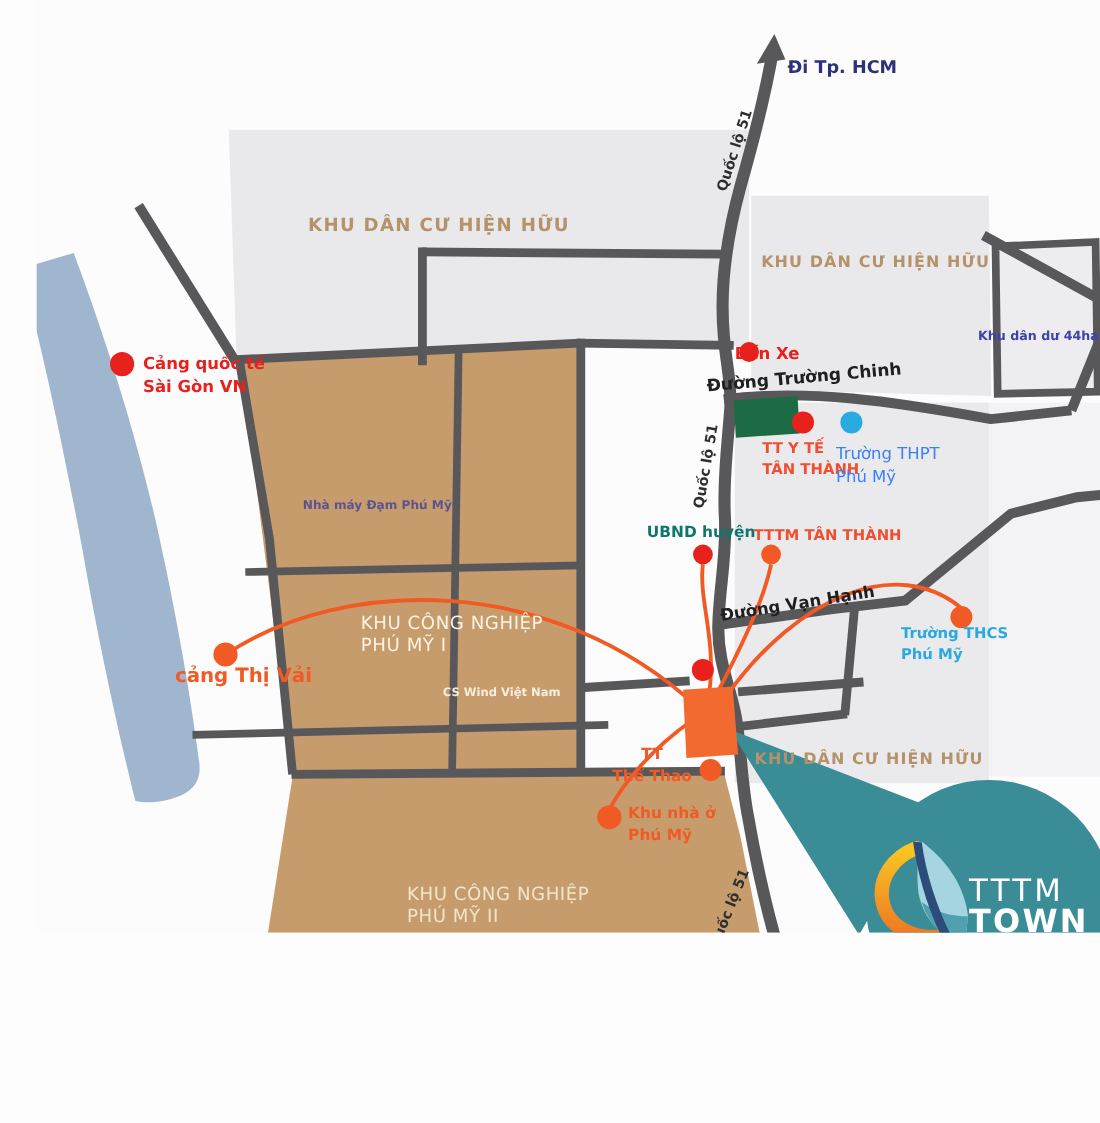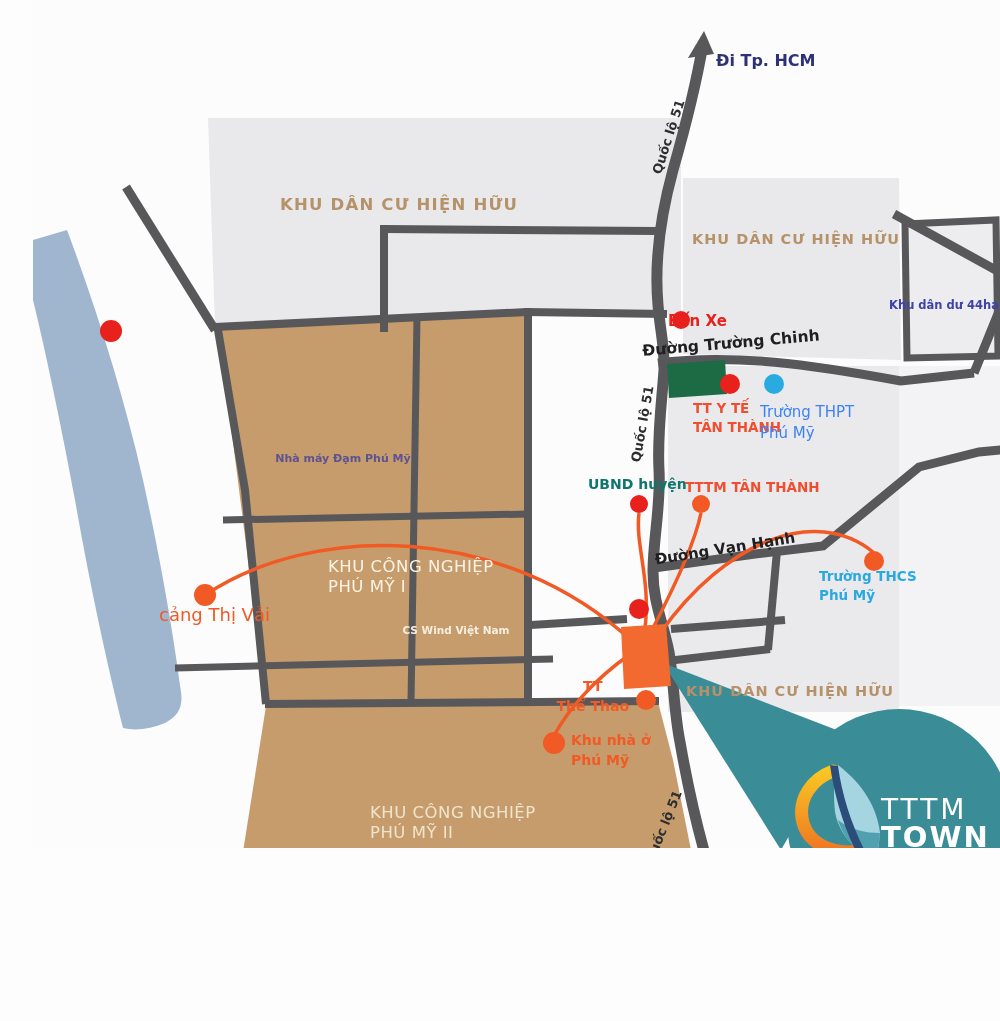--- a/index.html
+++ b/index.html
@@ -104,38 +104,40 @@
       <div class="map-label" style="font-size: 14.5px; color: rgb(181, 146, 105); font-weight: 700; line-height: 1.4; letter-spacing: 1px; left: 763px; top: 239px; text-align: center; transform: translate(-50%, -50%);">KHU DÂN CƯ HIỆN HỮU</div>
       <div class="map-label" style="font-size: 14.5px; color: rgb(181, 146, 105); font-weight: 700; line-height: 1.4; letter-spacing: 1px; left: 757px; top: 691px; text-align: center; transform: translate(-50%, -50%);">KHU DÂN CƯ HIỆN HỮU</div>
       <div class="map-label" style="font-size: 11.5px; color: rgb(61, 67, 168); font-weight: 700; line-height: 1.4; left: 911px; top: 305px; text-align: center; transform: translate(-50%, -50%);">Khu dân dư 44ha</div>
       <div class="map-label" style="font-size: 16.5px; color: rgb(251, 243, 227); font-weight: 400; line-height: 1.2; letter-spacing: 0.5px; left: 295px; top: 557px; text-align: left;">KHU CÔNG NGHIỆP
 PHÚ MỸ I</div>
       <div class="map-label" style="font-size: 16.5px; color: rgb(239, 229, 204); font-weight: 400; line-height: 1.2; letter-spacing: 0.5px; left: 337px; top: 803px; text-align: left;">KHU CÔNG NGHIỆP
 PHÚ MỸ II</div>
       <div class="map-label" style="font-size: 11px; color: rgb(94, 83, 145); font-weight: 700; line-height: 1.4; left: 310px; top: 459px; text-align: center; transform: translate(-50%, -50%);">Nhà máy Đạm Phú Mỹ</div>
       <div class="map-label" style="font-size: 10.5px; color: rgb(246, 238, 221); font-weight: 700; line-height: 1.4; left: 423px; top: 630px; text-align: left; transform: translate(-50%, -50%);">CS Wind Việt Nam</div>
       <div class="map-dot" style="left: 67px; top: 320px; height: 22px; width: 22px; background: rgb(232, 33, 28);"></div>
+      <div class="map-label" style="font-size: 15px; color: rgb(232, 33, 28); font-weight: 700; line-height: 1.4; left: 97px; top: 320px; text-align: left;">Cảng quốc tế
+Sài Gòn VN</div>
       <div class="map-dot" style="left: 639px; top: 311px; height: 18px; width: 18px; background: rgb(232, 33, 28);"></div>
       <div class="map-label" style="font-size: 15px; color: rgb(232, 33, 28); font-weight: 700; line-height: 1.4; left: 635px; top: 311px; text-align: left;">Bến Xe</div>
       <div class="map-dot" style="left: 687px; top: 374px; height: 20px; width: 20px; background: rgb(232, 33, 28);"></div>
       <div class="map-label" style="font-size: 13.5px; color: rgb(239, 79, 48); font-weight: 700; line-height: 1.4; left: 660px; top: 399px; text-align: left;">TT Y TẾ
 TÂN THÀNH</div>
       <div class="map-dot" style="left: 731px; top: 374px; height: 20px; width: 20px; background: rgb(41, 171, 226);"></div>
       <div class="map-label" style="font-size: 15px; color: #3b82f6; font-weight: 400; line-height: 1.4; left: 727px; top: 402px; text-align: left;">Trường THPT
 Phú Mỹ</div>
       <div class="map-dot" style="left: 597px; top: 495px; height: 18px; width: 18px; background: rgb(232, 33, 28);"></div>
       <div class="map-label" style="font-size: 14px; color: #0f766e; font-weight: 700; line-height: 1.4; left: 555px; top: 475px; text-align: left;">UBND huyện</div>
       <div class="map-dot" style="left: 659px; top: 495px; height: 18px; width: 18px; background: rgb(241, 90, 36);"></div>
       <div class="map-label" style="font-size: 13.5px; color: rgb(239, 79, 48); font-weight: 700; line-height: 1.4; left: 652px; top: 478px; text-align: left;">TTTM TÂN THÀNH</div>
       <div class="map-dot" style="left: 596px; top: 599px; height: 20px; width: 20px; background: rgb(232, 33, 28);"></div>
       <div class="map-dot" style="left: 831px; top: 551px; height: 20px; width: 20px; background: rgb(241, 90, 36);"></div>
       <div class="map-label" style="font-size: 13.5px; color: rgb(42, 169, 224); font-weight: 700; line-height: 1.4; left: 786px; top: 567px; text-align: left;">Trường THCS
 Phú Mỹ</div>
       <div class="map-dot" style="left: 161px; top: 584px; height: 22px; width: 22px; background: rgb(241, 90, 36);"></div>
-      <div class="map-label" style="font-size: 18px; color: rgb(241, 90, 36); font-weight: 400; line-height: 1.4; left: 126px; top: 602px; text-align: left;">cảng Thị Vải</div>
+      <div class="map-label" style="font-size: 18px; color: rgb(241, 90, 36); font-weight: 700; line-height: 1.4; left: 126px; top: 602px; text-align: left;">cảng Thị Vải</div>
       <div class="map-dot" style="left: 603px; top: 690px; height: 20px; width: 20px; background: rgb(241, 90, 36);"></div>
       <div class="map-label" style="font-size: 14px; color: rgb(241, 90, 36); font-weight: 700; line-height: 1.4; right: 404px; top: 677px; text-align: center;">TT
 Thể Thao</div>
       <div class="map-dot" style="left: 510px; top: 732px; height: 22px; width: 22px; background: rgb(241, 90, 36);"></div>
       <div class="map-label" style="font-size: 14px; color: rgb(241, 90, 36); font-weight: 700; line-height: 1.4; left: 538px; top: 731px; text-align: left;">Khu nhà ở
 Phú Mỹ</div>
     </div>
 
   <div class="logo-text petro">TTTM</div>
   <div class="logo-text town">TOWN</div>

